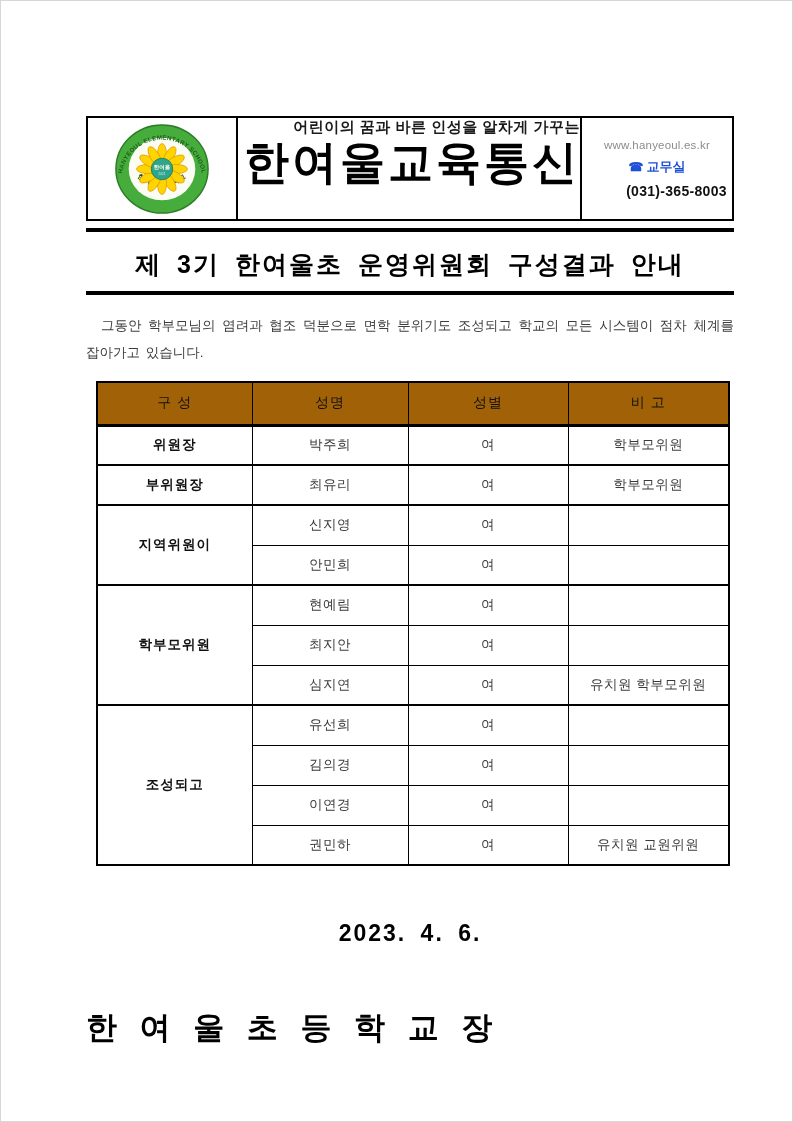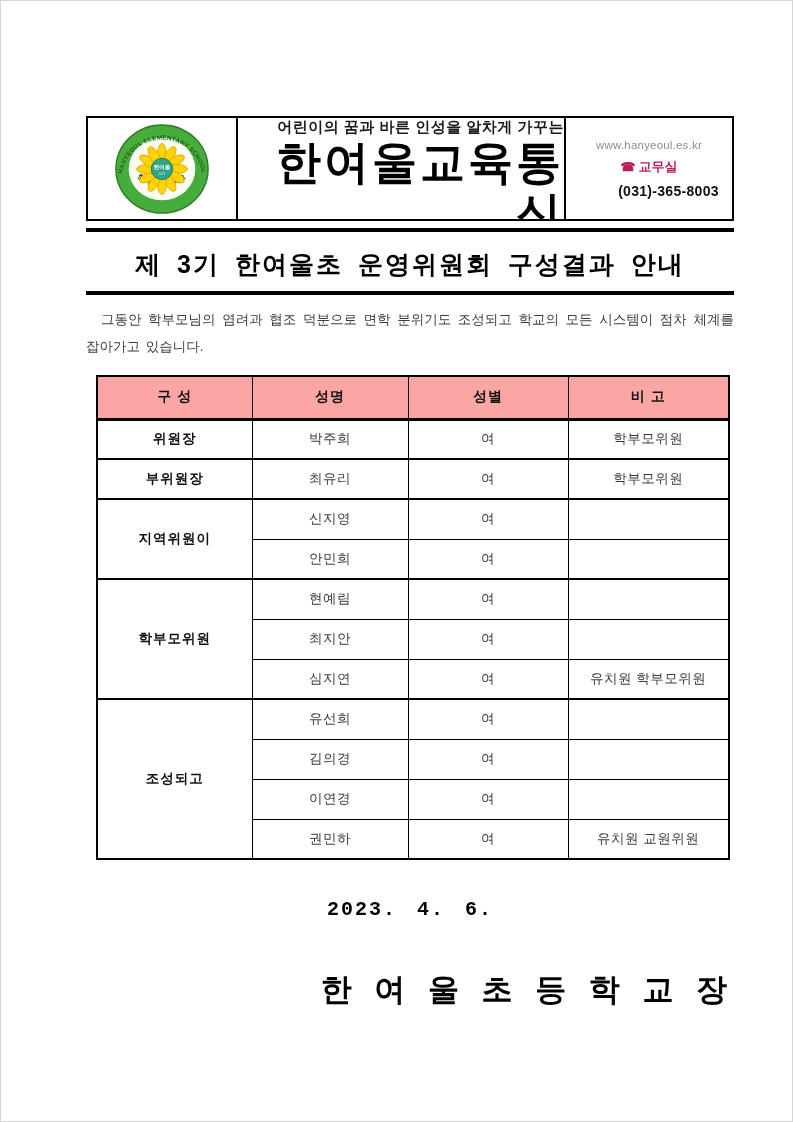--- a/index.html
+++ b/index.html
@@ -33,85 +33,85 @@
     text-align:right;
     overflow:hidden;
   }
   .tagline { font-size:15px; font-weight:bold; letter-spacing:0.5px; color:#1a1a1a; }
   .news-title {
     font-size:45px; font-weight:900; letter-spacing:3px;
     color:#000; line-height:1.12; margin-top:1px;
     transform:scaleY(1.02);
   }
   .contact-cell {
-    width:166px;
+    width:150px;
     display:flex; flex-direction:column; align-items:center; justify-content:center;
-    gap:7px; padding:11px;
+    gap:7px; padding:3px;
   }
   .website { font-size:11.5px; color:#8c8c8c; letter-spacing:0.2px; }
-  .office  { font-size:13px; font-weight:bold; color:#be185d; }
+  .office  { font-size:13px; font-weight:bold; color:#1d4ed8; }
   .office .phone-glyph { font-size:12px; margin-right:3px; }
   .phone-number { font-size:14px; font-weight:bold; color:#111; letter-spacing:0.3px;margin-left:39px; }
 
   
   .notice-banner {
     margin-top:7px;
     border-top:4px solid #000;
     border-bottom:4px solid #000;
     padding:16px 0 10px;
     text-align:center;
     font-size:25px; font-weight:900; letter-spacing:2px;
     color:#000;
     word-spacing:6px;
   }
 
   
-  .body-text { margin-top:11px; }
+  .body-text { margin-top:17px; }
   .body-text p {
     font-size:13.5px; line-height:27px;
     text-align:justify; text-indent:15px;
     color:#3d3d3d;
     word-spacing:2px;
   }
 
   
   table.committee {
     margin:15px 0 0 10px;
     width:632px;
     border-collapse:collapse;
     table-layout:fixed;
     border:2px solid #000;
   }
   table.committee th {
-    background:#fca5a5;
-    font-size:14px; font-weight:bold; color:#111;
+    background:#a16207;
+    font-size:14px; font-weight:normal; color:#111;
     height:43px;
     border:1px solid #000;
     border-bottom:3px solid #000;
     letter-spacing:1px;
     text-align:center;
   }
   table.committee td {
     height:40px;
     text-align:center; vertical-align:middle;
     font-size:13.5px; color:#3a3a3a;
     border:1px solid #000;
     letter-spacing:0.5px;
   }
   table.committee td.role-cell { font-weight:bold; color:#111; letter-spacing:1px; }
   table.committee tr.group-start td { border-top:2.5px solid #000; }
 
   
   .doc-date {
-    margin-top:38px; text-align:center;
-    font-size:20px; font-weight:bold; color:#000;
-    letter-spacing:2px; word-spacing:6px;font-family:Liberation Mono, monospace;
+    margin-top:54px; text-align:center;
+    font-size:23px; font-weight:bold; color:#000;
+    letter-spacing:2px; word-spacing:6px;
   }
   .signature {
-    margin-top:48px; text-align:right;
+    margin-top:60px; text-align:left;
     font-size:31px; font-weight:bold; color:#000;
     letter-spacing:7px;
   }
 </style>
 </head>
 <body>
 
 <div class="page">
   <div class="content">
 

